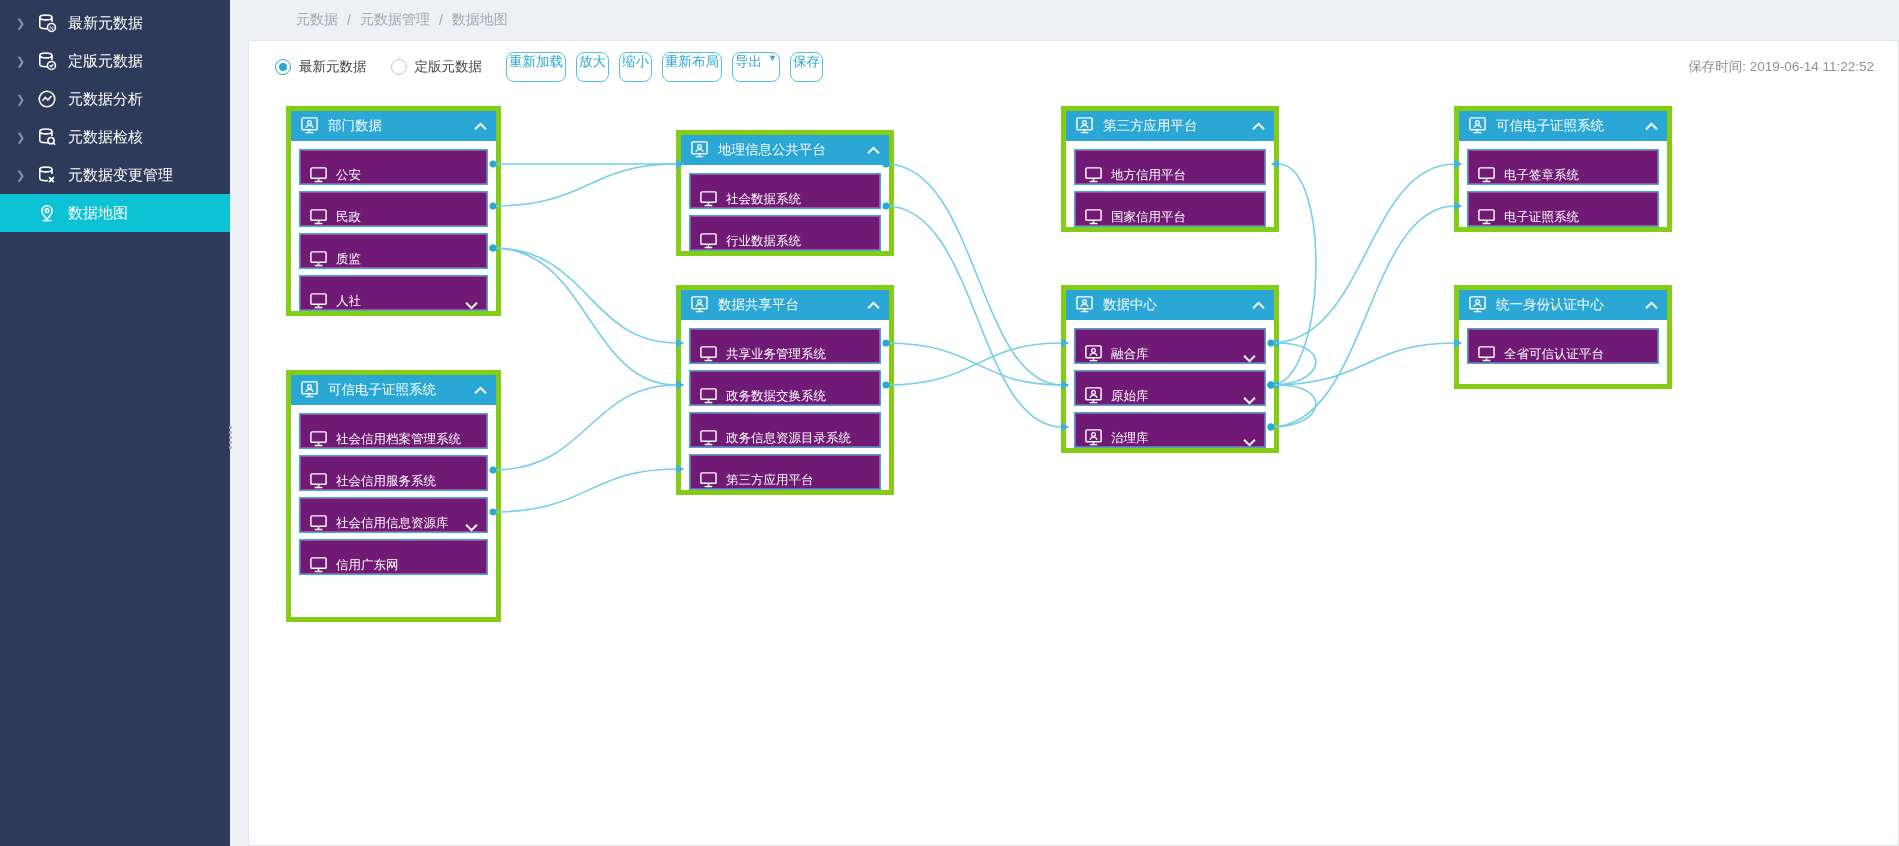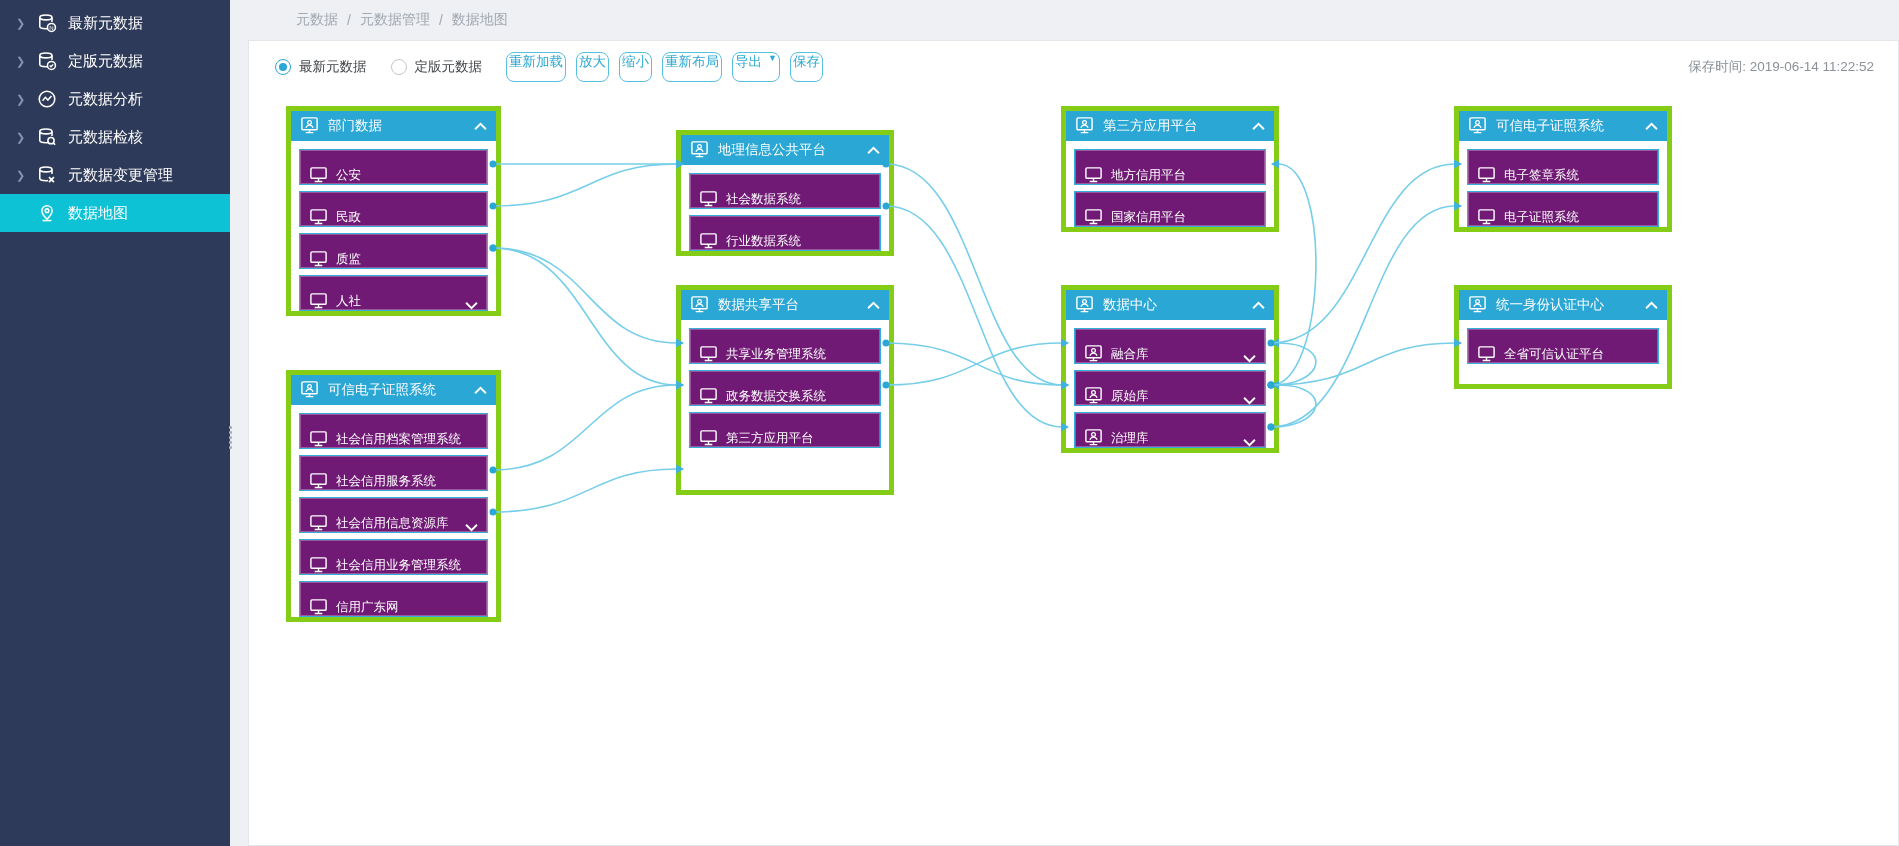--- a/index.html
+++ b/index.html
@@ -253,29 +253,20 @@
               </svg>
             </span>
           </div>
           <div class="dg-item">
             <span class="iicon">
               <svg width="19" height="19" viewBox="0 0 20 20" fill="none" stroke="#fff" stroke-width="1.5">
                 <rect x="2" y="3" width="16" height="11" rx="1.2"></rect>
                 <path d="M10 14v3M6 17.3h8"></path>
               </svg>
             </span>
-            <span class="dg-label">社会信用业务管理系统</span>
-          </div>
-          <div class="dg-item">
-            <span class="iicon">
-              <svg width="19" height="19" viewBox="0 0 20 20" fill="none" stroke="#fff" stroke-width="1.5">
-                <rect x="2" y="3" width="16" height="11" rx="1.2"></rect>
-                <path d="M10 14v3M6 17.3h8"></path>
-              </svg>
-            </span>
             <span class="dg-label">信用广东网</span>
           </div>
         </div>
       </div>
       <div class="dg-group" style="left: 427px; top: 65px; width: 218px; height: 126px; margin-top: 24px;">
         <div class="dg-head">
           <span class="hicon">
             <svg width="19" height="19" viewBox="0 0 20 20" fill="none" stroke="#fff" stroke-width="1.5">
               <rect x="2" y="2" width="16" height="12.5" rx="1.2"></rect>
               <circle cx="10" cy="6.8" r="2" stroke-width="1.3"></circle>
@@ -339,20 +330,29 @@
             <span class="dg-label">共享业务管理系统</span>
           </div>
           <div class="dg-item">
             <span class="iicon">
               <svg width="19" height="19" viewBox="0 0 20 20" fill="none" stroke="#fff" stroke-width="1.5">
                 <rect x="2" y="3" width="16" height="11" rx="1.2"></rect>
                 <path d="M10 14v3M6 17.3h8"></path>
               </svg>
             </span>
             <span class="dg-label">政务数据交换系统</span>
+          </div>
+          <div class="dg-item">
+            <span class="iicon">
+              <svg width="19" height="19" viewBox="0 0 20 20" fill="none" stroke="#fff" stroke-width="1.5">
+                <rect x="2" y="3" width="16" height="11" rx="1.2"></rect>
+                <path d="M10 14v3M6 17.3h8"></path>
+              </svg>
+            </span>
+            <span class="dg-label">政务信息资源目录系统</span>
           </div>
           <div class="dg-item">
             <span class="iicon">
               <svg width="19" height="19" viewBox="0 0 20 20" fill="none" stroke="#fff" stroke-width="1.5">
                 <rect x="2" y="3" width="16" height="11" rx="1.2"></rect>
                 <path d="M10 14v3M6 17.3h8"></path>
               </svg>
             </span>
             <span class="dg-label">第三方应用平台</span>
           </div>

